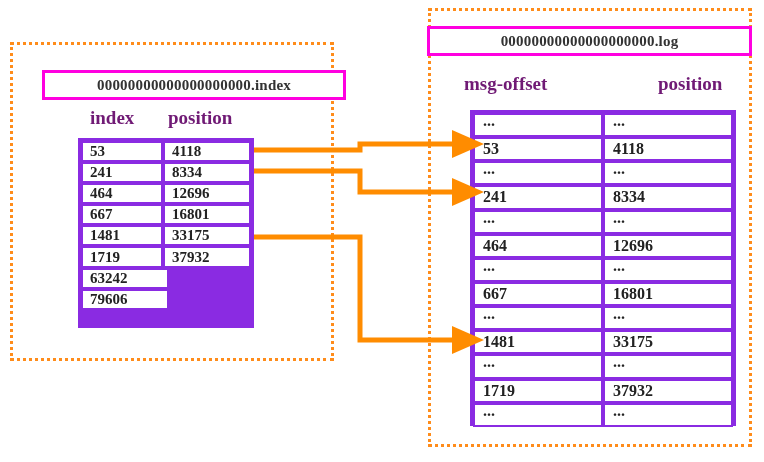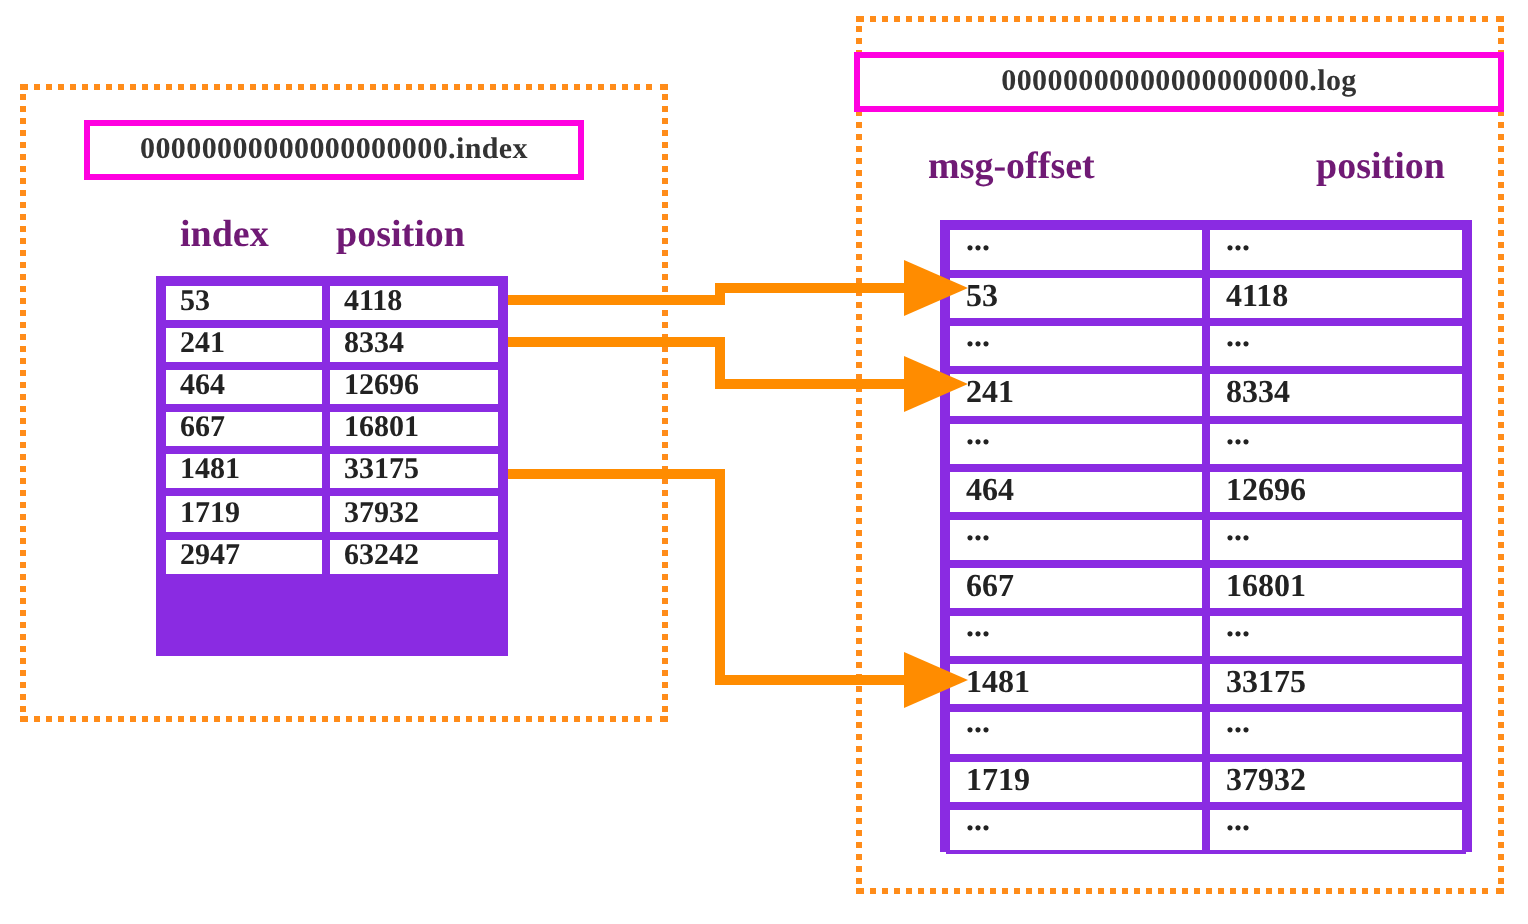--- a/index.html
+++ b/index.html
@@ -9,21 +9,21 @@
   
   .group{position:absolute;border:3px dotted #FF8C1A;box-sizing:border-box;background:transparent;}
   #index-group{left:10px;top:42px;width:324px;height:319px;}
   #log-group{left:428px;top:8px;width:324px;height:439px;}
 
   
   .file-box{position:absolute;box-sizing:border-box;border:3px solid #FF00E0;
             background:#ffffff;display:flex;align-items:center;justify-content:center;}
   .file-box span{font-weight:bold;font-size:15px;color:#333333;letter-spacing:.2px;
                  white-space:nowrap;}
-  #index-file{left:42px;top:60px;width:250px;height:30px;}
+  #index-file{left:42px;top:70px;width:304px;height:30px;}
   #log-file{left:427px;top:26px;width:325px;height:30px;}
 
   
   .col-head{position:absolute;color:#701a75;font-weight:bold;font-size:19px;white-space:nowrap;}
   #idx-h-offset{left:90px;top:107px;}
   #idx-h-position{left:168px;top:107px;}
   #log-h-offset{left:464px;top:73px;}
   #log-h-position{left:658px;top:73px;}
 
   
@@ -79,24 +79,24 @@
     </div>
     <div class="prow">
       <div class="pcell c0">1481</div>
       <div class="pcell c1">33175</div>
     </div>
     <div class="prow">
       <div class="pcell c0">1719</div>
       <div class="pcell c1">37932</div>
     </div>
     <div class="prow">
-      <div class="pcell c0">2947</div>
       <div class="pcell c1">63242</div>
     </div>
     <div class="prow">
+      <div class="pcell c1">79606</div>
     </div>
   </div>
 
 <div class="group" id="log-group"></div>
 
 <div class="file-box" id="log-file">
   <span>00000000000000000000.log</span>
 </div>
 
 <div class="col-head" id="log-h-offset">msg-offset</div>

